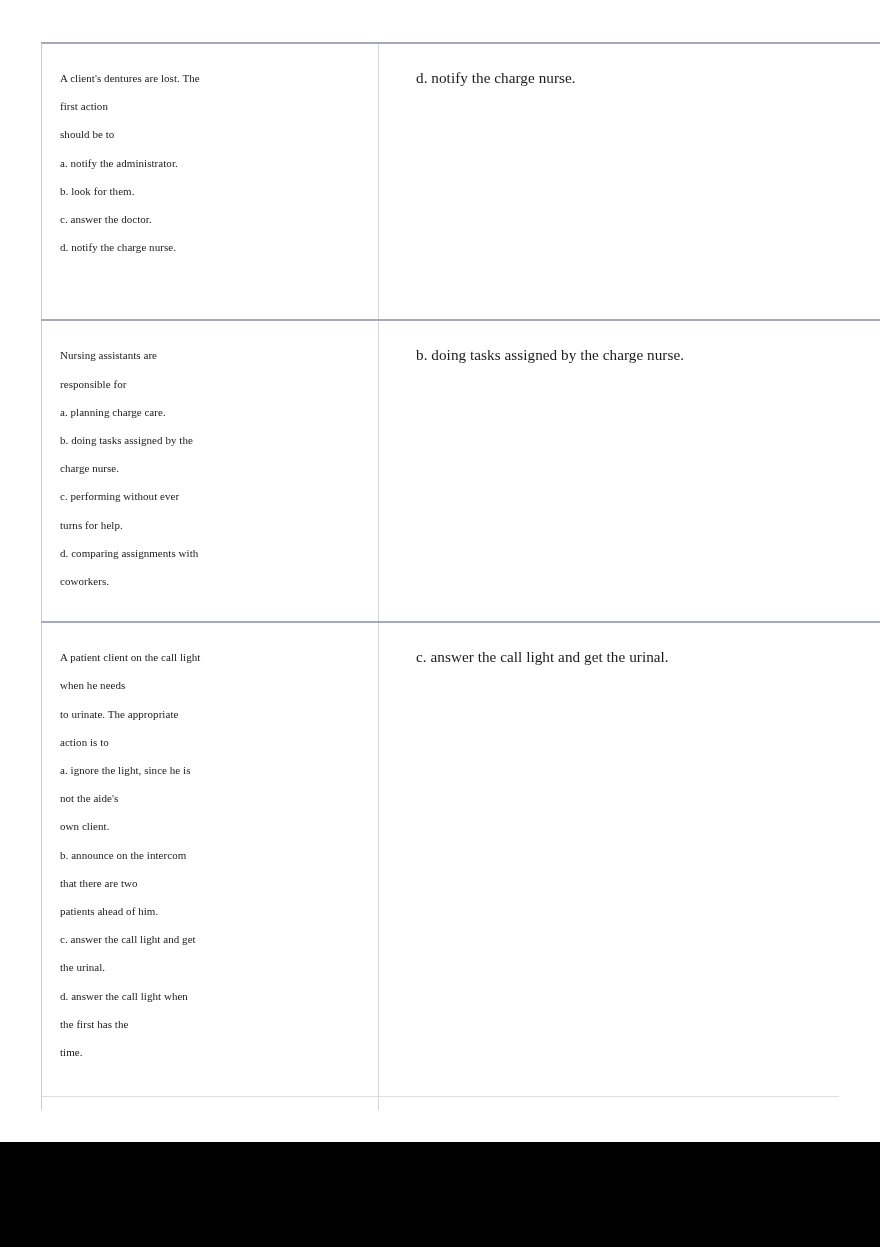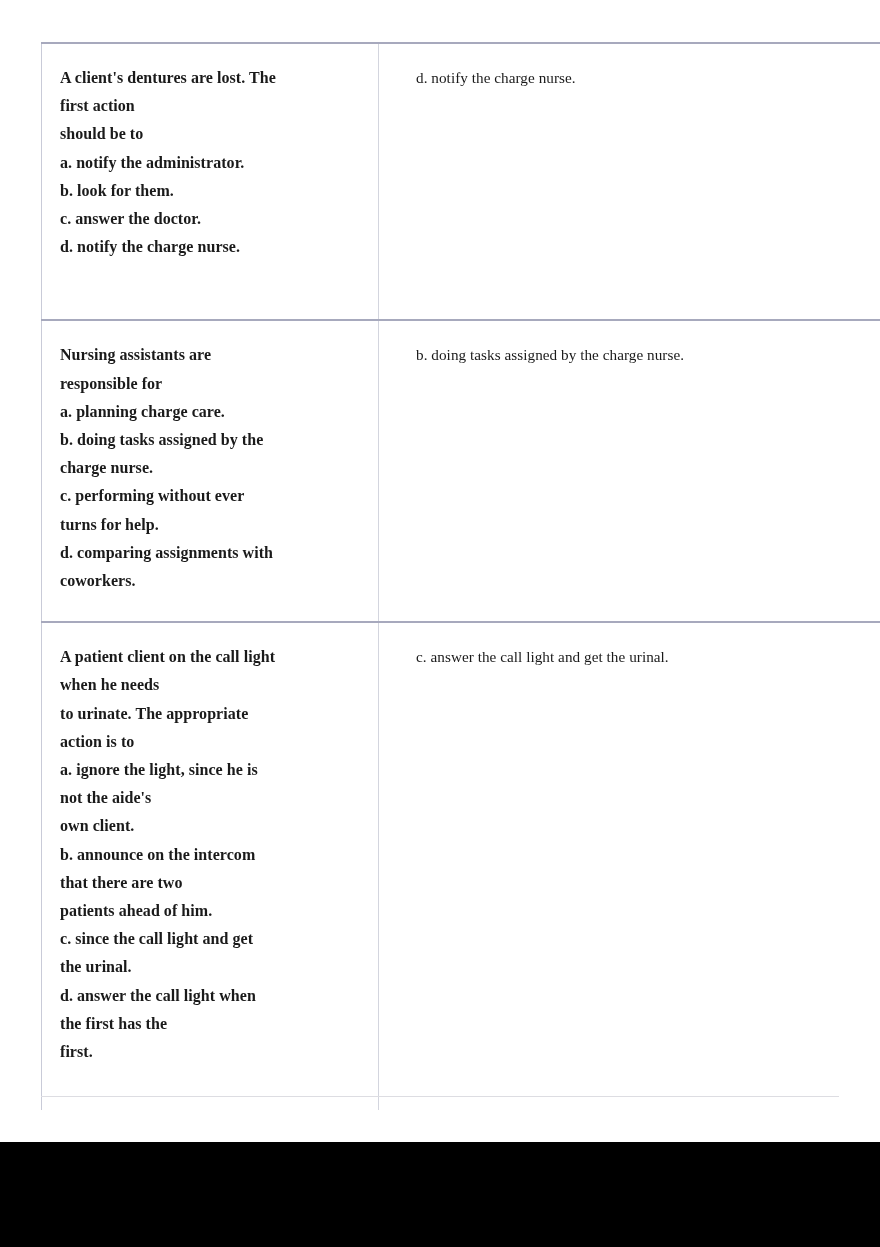--- a/index.html
+++ b/index.html
@@ -56,25 +56,24 @@
   .qa-cell-question {
     width: 302px;
     border-right: 1px solid #d3d5de;
   }
   .qa-cell-answer {
     width: 476px;
     padding-left: 37px;
   }
 
   .qa-line {
-    font-size: 16px;
+    font-size: 11px;
     line-height: 28.2px;
     letter-spacing: 0.05px;
     white-space: pre-wrap;
-    font-weight: bold;
   }
 
   .qa-answer-line {
     font-size: 15.2px;
     line-height: 28.2px;
     letter-spacing: 0.05px;
   }
 
   
   .cell-filler-1 { height: 32px; }
@@ -146,25 +145,25 @@
           <div class="qa-line">A patient client on the call light</div>
           <div class="qa-line">when he needs</div>
           <div class="qa-line">to urinate. The appropriate</div>
           <div class="qa-line">action is to</div>
           <div class="qa-line">a. ignore the light, since he is</div>
           <div class="qa-line">not the aide's</div>
           <div class="qa-line">own client.</div>
           <div class="qa-line">b. announce on the intercom</div>
           <div class="qa-line">that there are two</div>
           <div class="qa-line">patients ahead of him.</div>
-          <div class="qa-line">c. since the call light and get</div>
+          <div class="qa-line">c. answer the call light and get</div>
           <div class="qa-line">the urinal.</div>
           <div class="qa-line">d. answer the call light when</div>
           <div class="qa-line">the first has the</div>
-          <div class="qa-line">first.</div>
+          <div class="qa-line">time.</div>
           <div class="cell-filler-3"></div>
         </td>
         <td class="qa-cell-answer">
           <div class="qa-answer-line">c. answer the call light and get the urinal.</div>
         </td>
       </tr>
 
     </tbody>
   </table>
 

